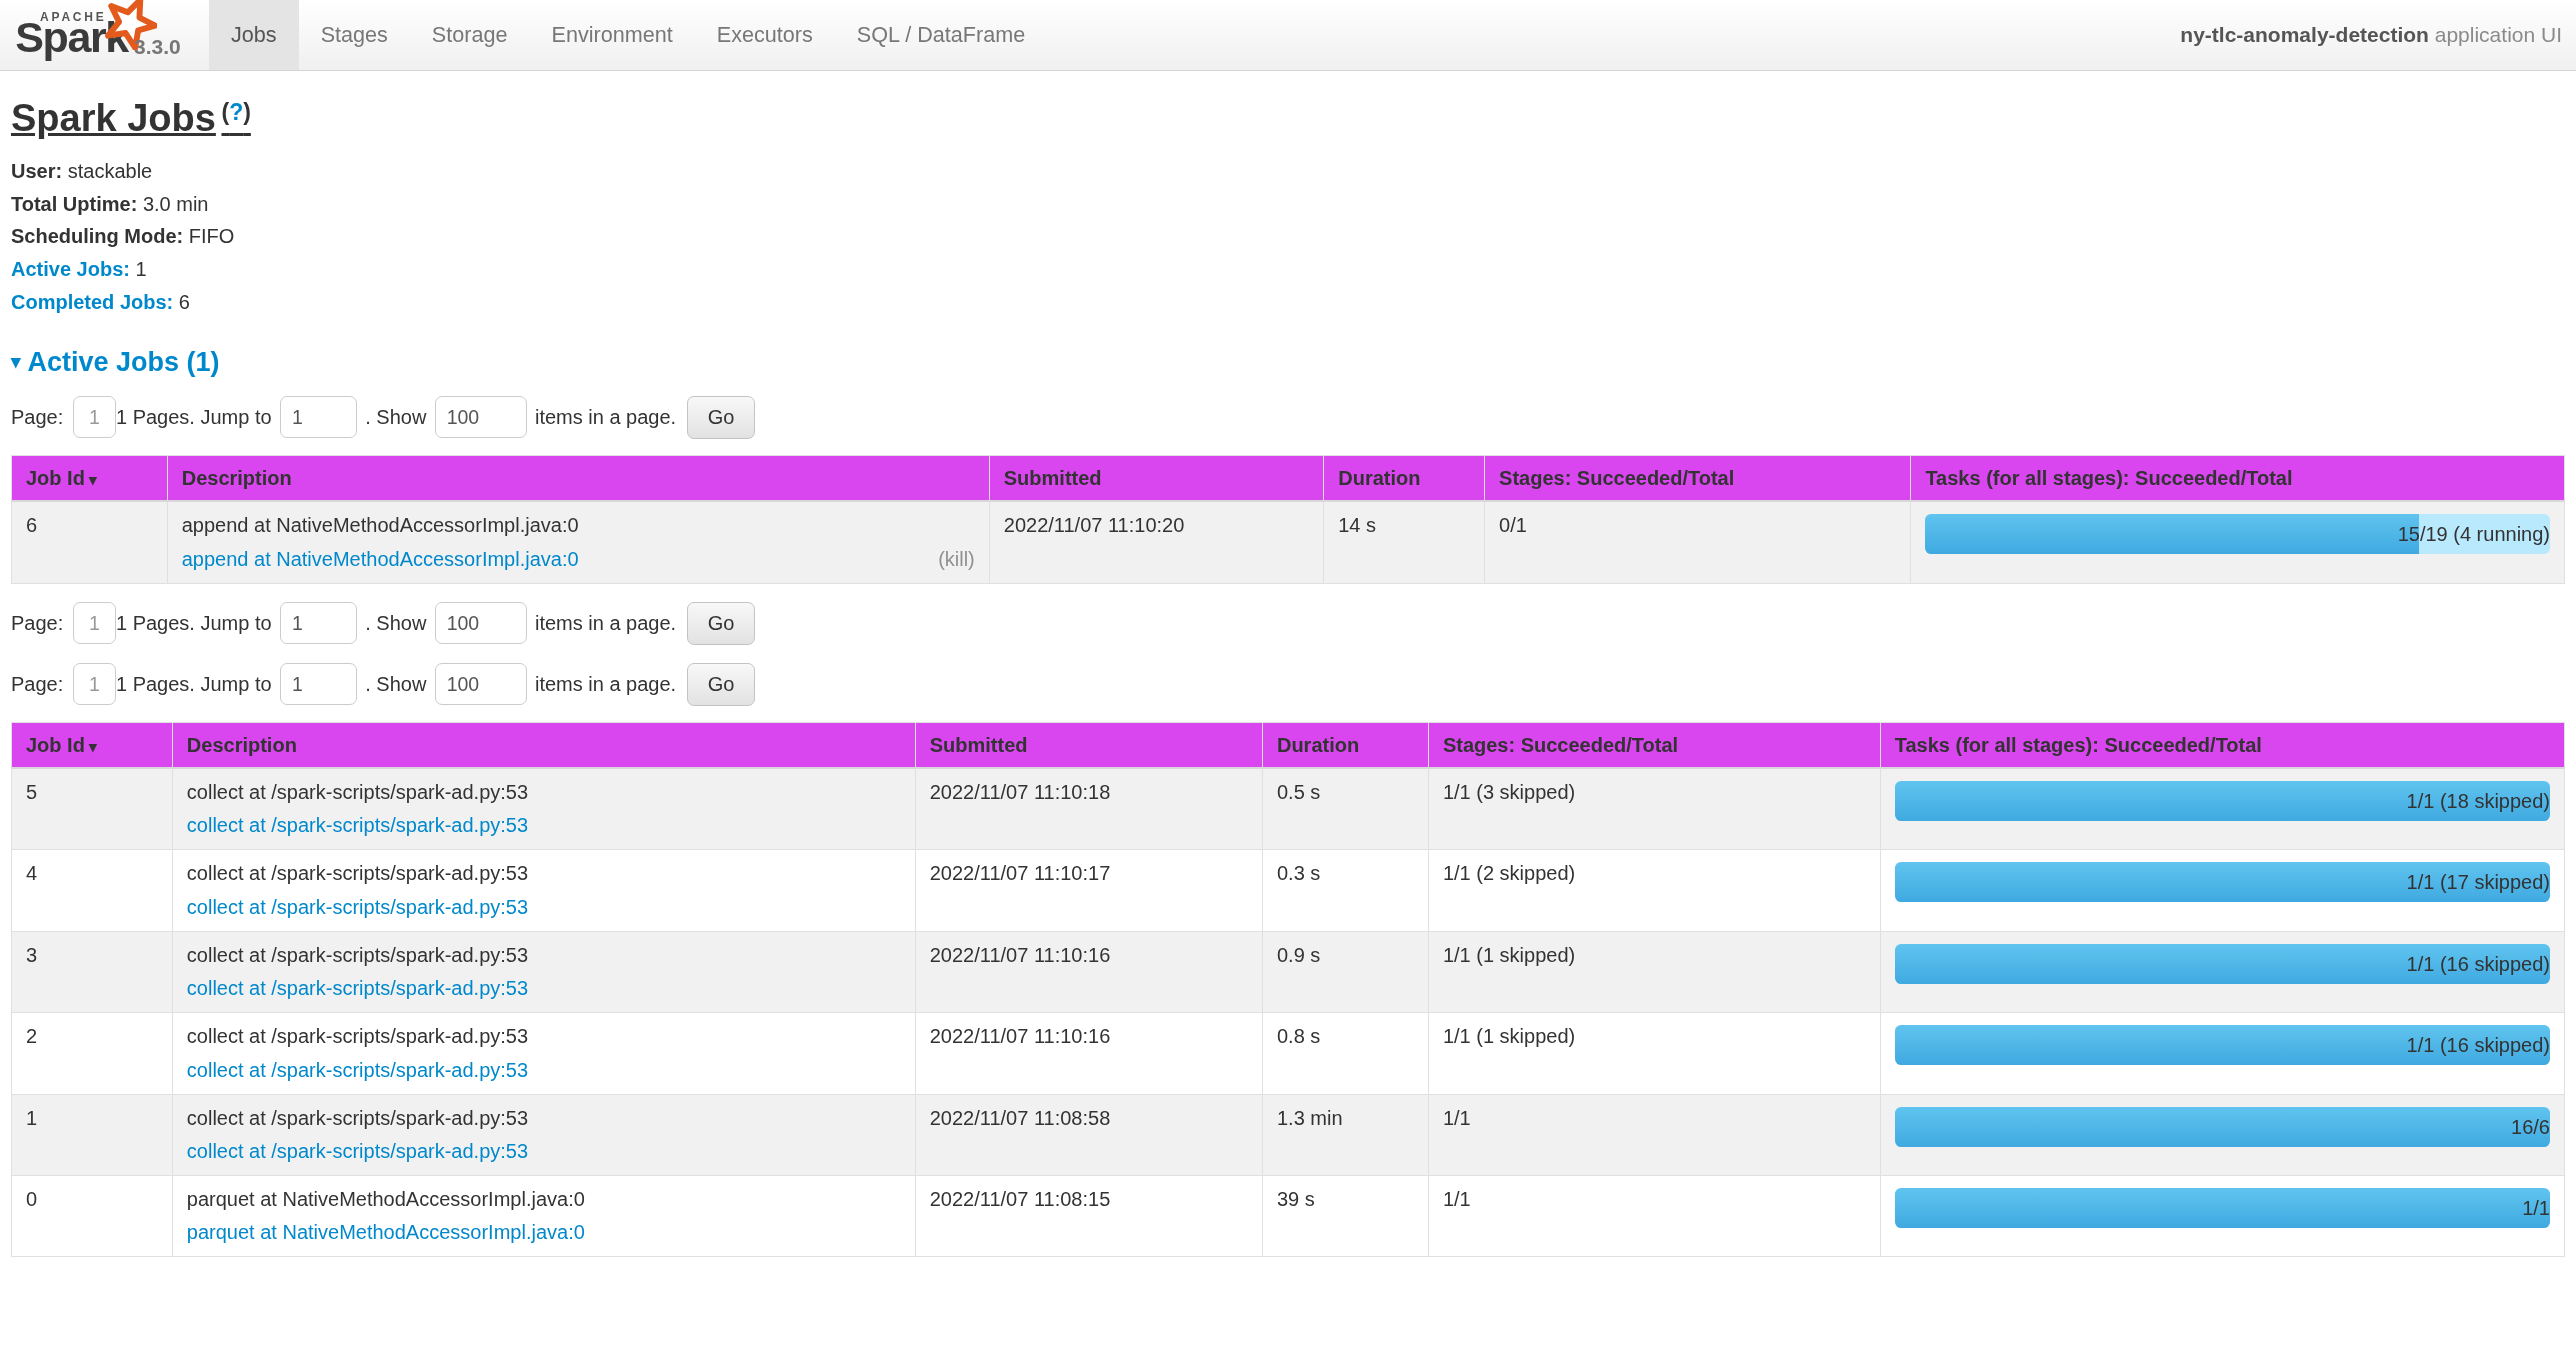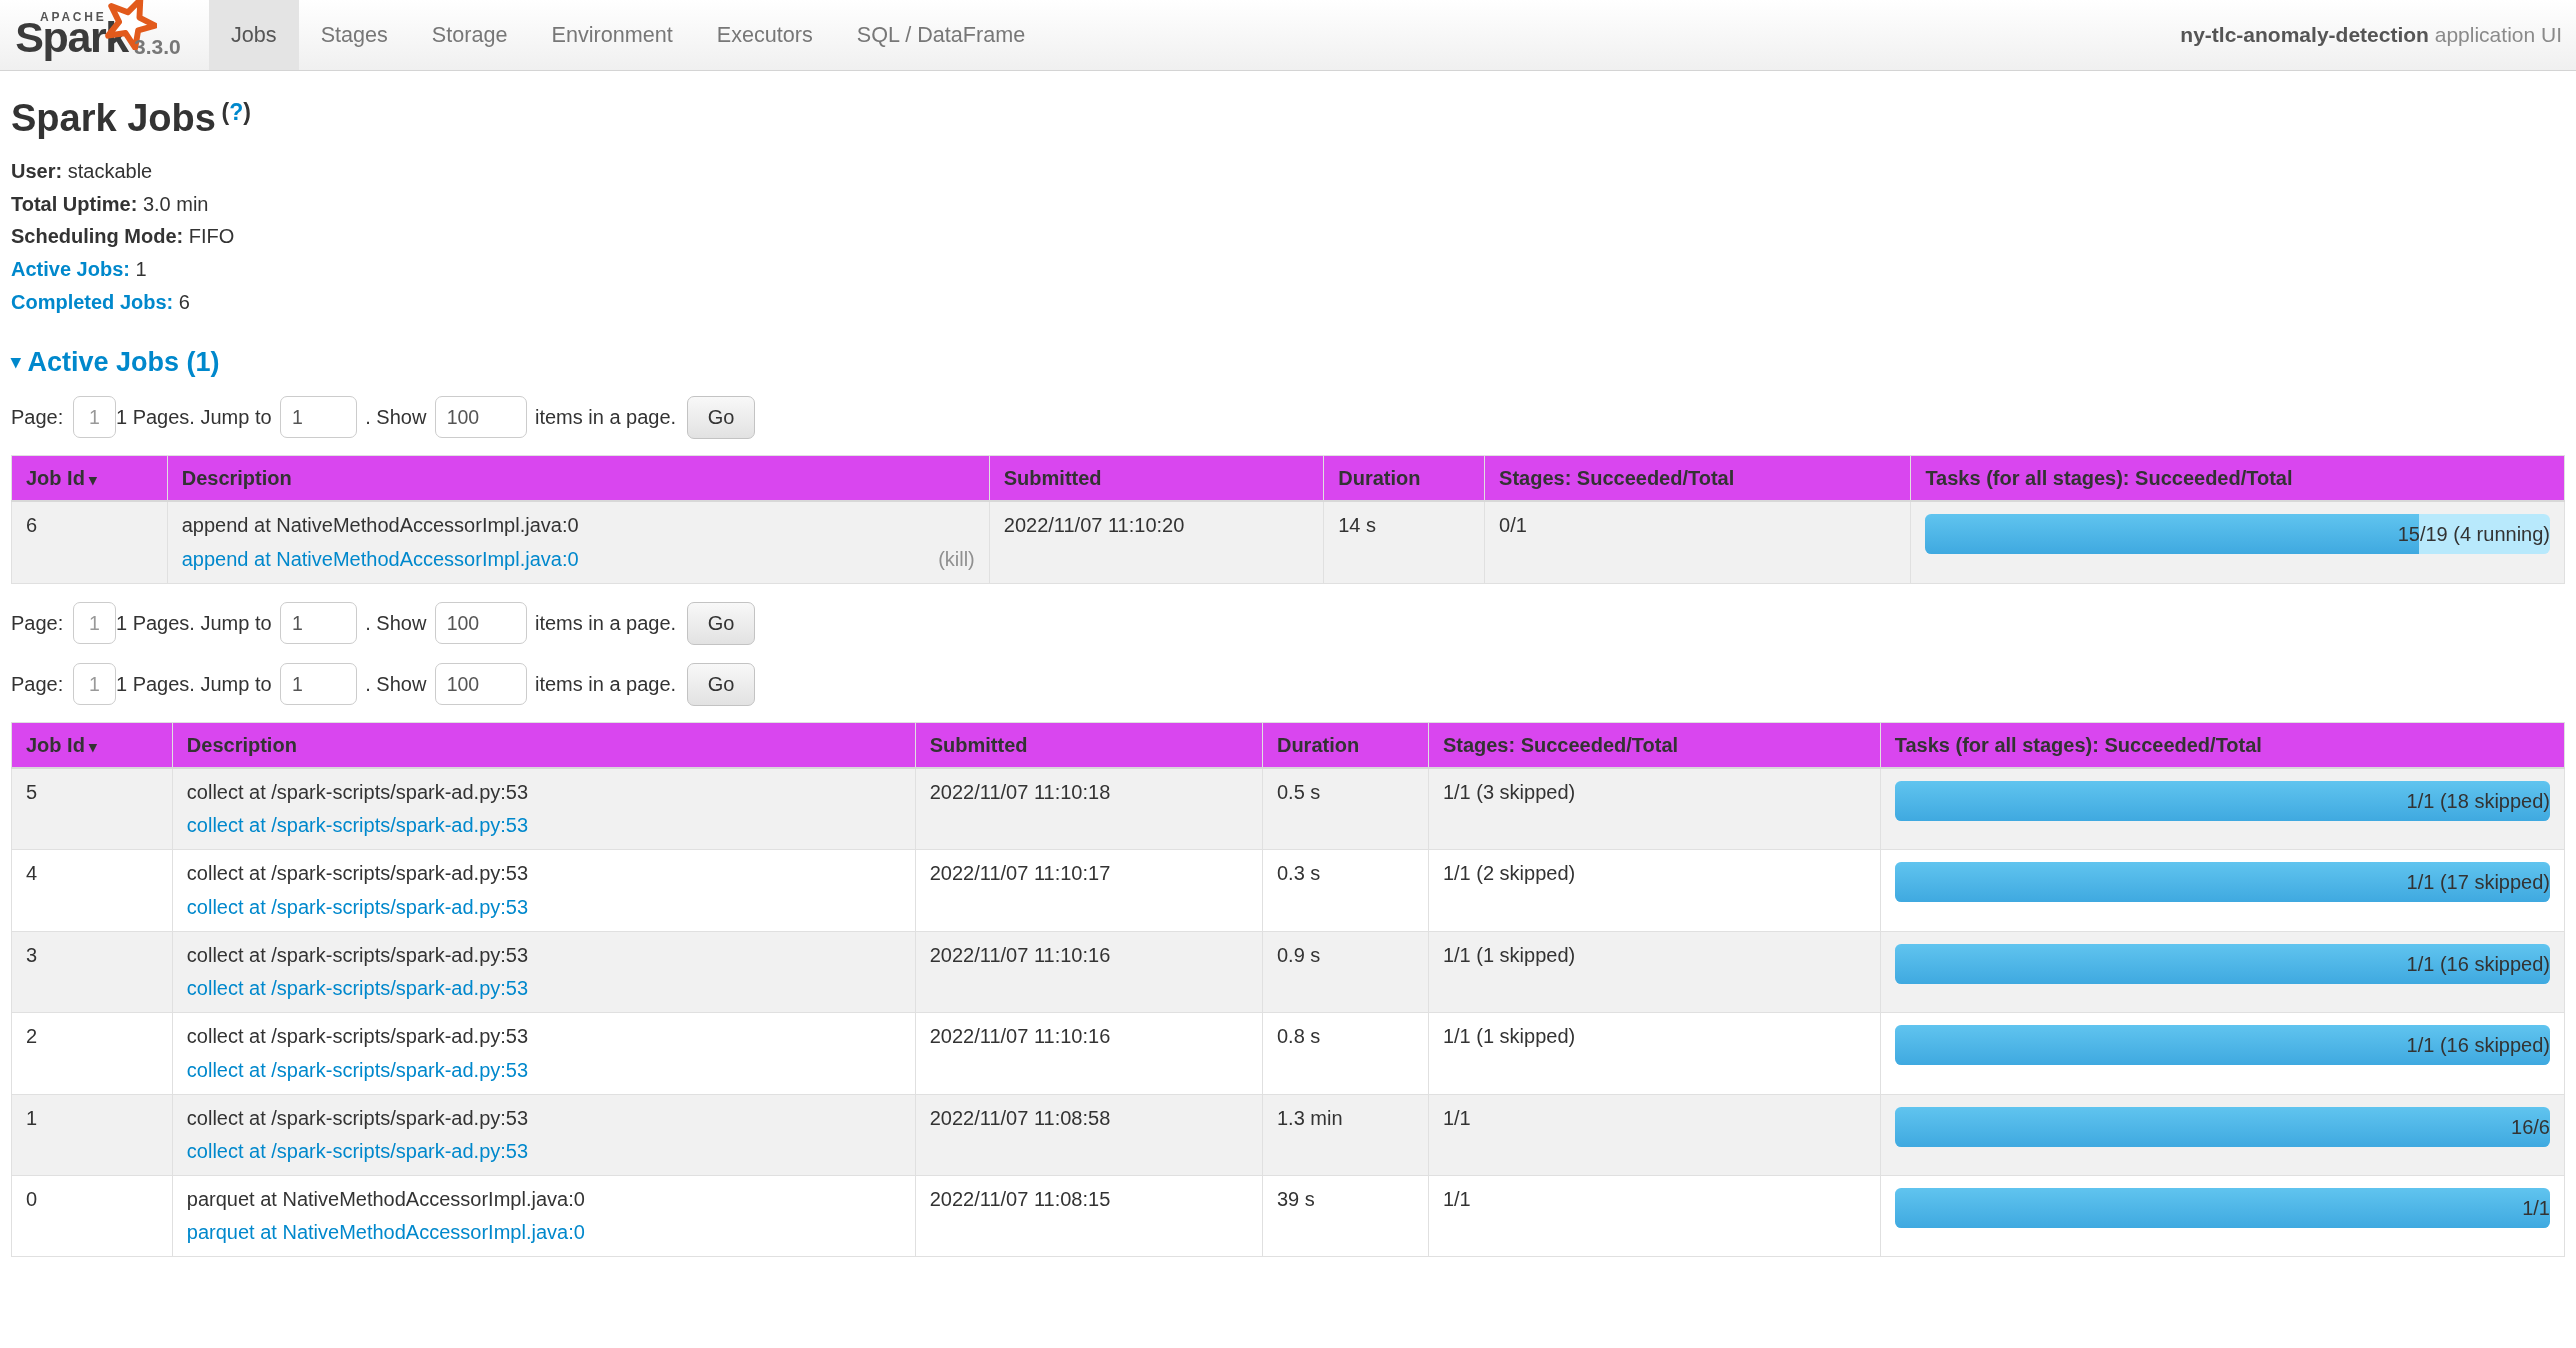--- a/index.html
+++ b/index.html
@@ -40,21 +40,21 @@
   }
   .tabs li.active { background: #e4e4e4; color: #555; }
   .appname {
     margin-left: auto; align-self: center; padding-right: 14px;
     font-size: 21px; color: #8a8a8a; white-space: nowrap;
   }
   .appname b { color: #555; }
 
   
   .content { padding: 0 11px; }
-  .page-title { font-size: 38px; font-weight: bold; margin: 26.4px 0 19.5px; color: #333; }
+  .page-title { font-size: 38px; font-weight: bold; margin: 26.4px 0 19.5px; color: #333; text-decoration: underline; }
   .help-link { font-size: 23px; vertical-align: 11px; margin-left: 5.6px; font-weight: bold; }
   .help-paren { color: #333; }
   .help-q { color: #0088cc; }
 
   ul.summary { list-style: none; margin: 0 0 25px; padding: 0; }
   ul.summary li { margin-bottom: 9.7px; }
   .sum-label { font-weight: bold; margin-right: 5.6px; }
   .sum-link { color: #0088cc; font-weight: bold; margin-right: 5.6px; cursor: pointer; }
 
   .timeline-toggle { color: #0088cc; font-size: 21px; margin: 28px 0 4.2px; cursor: pointer; }

